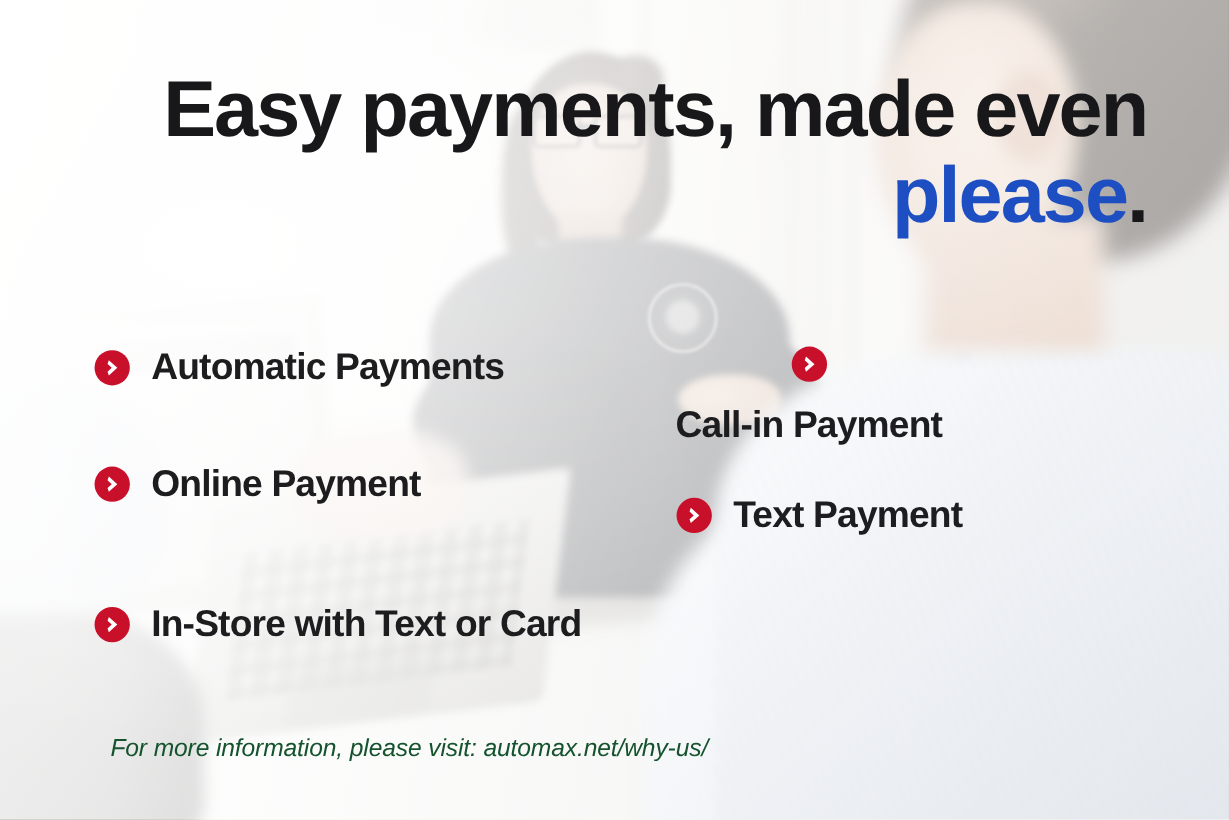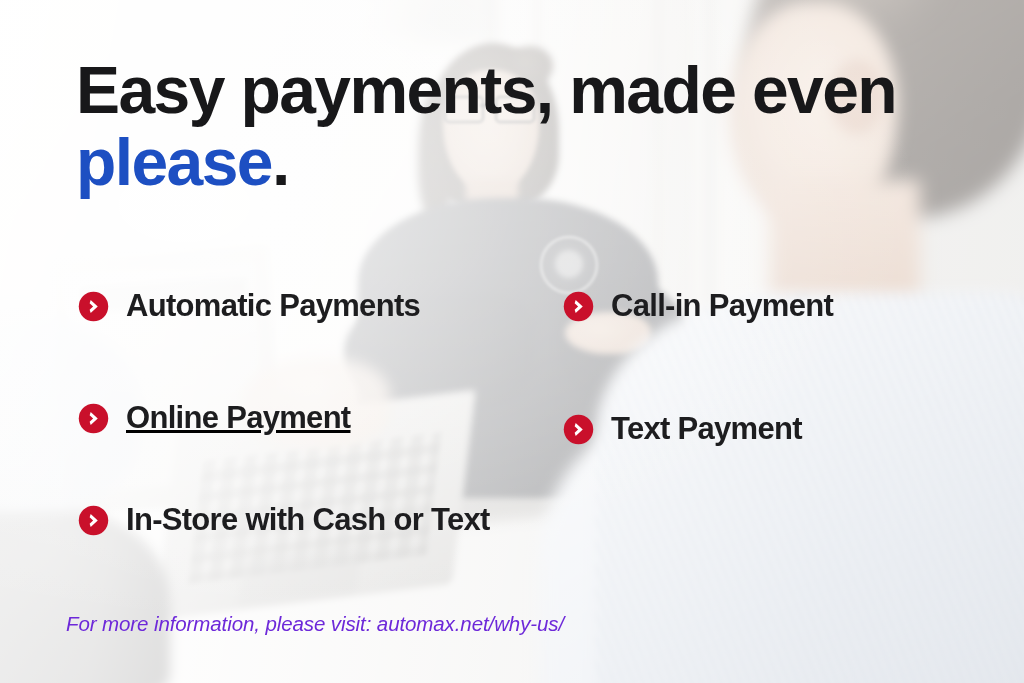--- a/index.html
+++ b/index.html
@@ -379,66 +379,67 @@
     left: 76px;
     top: 58px;
     width: 880px;
     font-size: 66px;
     line-height: 0.97;
     font-weight: 900;
     letter-spacing: -1.6px;
     color: #18181a;
     margin: 0;
     white-space: nowrap;
+    text-align: right;
   }
   .headline .line2 {
     display: block;
     color: #1d4fc2;
     margin-top: 8px;
   }
   .headline .dot { color: #18181a; }
 
   .list { position: absolute; left: 0; top: 0; }
 
   .item {
     position: absolute;
     display: flex;
     align-items: center;
     gap: 17px;
     white-space: nowrap;
   }
   .item-0 { left: 78px;  top: 288px; }
-  .item-1 { left: 563px; top: 288px; }
-  .item-2 { left: 78px;  top: 400px; text-decoration: underline; }
+  .item-1 { left: 563px; top: 288px; flex-direction: column; }
+  .item-2 { left: 78px;  top: 385px; }
   .item-3 { left: 563px; top: 396px; margin-top: 15px; }
   .item-4 { left: 78px;  top: 502px; }
 
   .bullet {
     flex: 0 0 auto;
     width: 31px;
     height: 31px;
     display: block;
   }
 
   .item-label {
     font-size: 31px;
     font-weight: 800;
     letter-spacing: -0.7px;
     color: #1d1d1f;
   }
 
   .footer {
     position: absolute;
-    left: 66px;
+    left: 92px;
     top: 612px;
     font-size: 20.5px;
     font-style: italic;
     font-weight: 500;
     letter-spacing: -0.1px;
-    color: #6d28d9;
+    color: #14532d;
     white-space: nowrap;
   }
 </style>
 </head>
 <body>
 
 <div id="poster">
 
   <div class="photo">
     <div class="bg-base"></div>
@@ -535,21 +536,21 @@
           <path d="M13.1 9.4 L20.4 16 L13.1 22.6 L12.0 19.3 L15.6 16 L12.0 12.7 Z" fill="#ffffff"></path>
         </svg>
         <span class="item-label">Text Payment</span>
       </div>
 
       <div class="item item-4">
         <svg class="bullet" viewBox="0 0 32 32">
           <circle cx="16" cy="16" r="15.2" fill="#c9102b"></circle>
           <path d="M13.1 9.4 L20.4 16 L13.1 22.6 L12.0 19.3 L15.6 16 L12.0 12.7 Z" fill="#ffffff"></path>
         </svg>
-        <span class="item-label">In-Store with Cash or Text</span>
+        <span class="item-label">In-Store with Text or Card</span>
       </div>
 
     </div>
 
     <div class="footer">For more information, please visit: automax.net/why-us/</div>
 
   </div>
 </div>
 
 </body></html>

